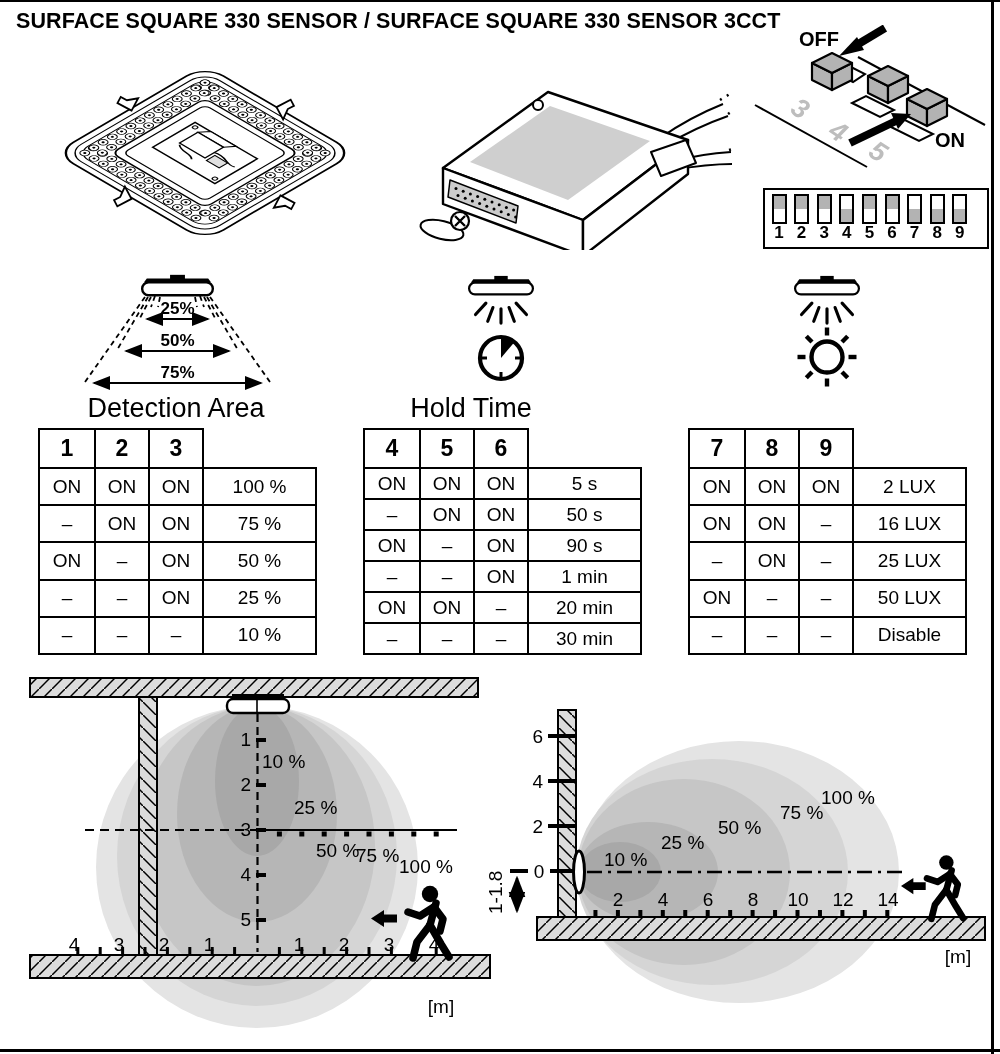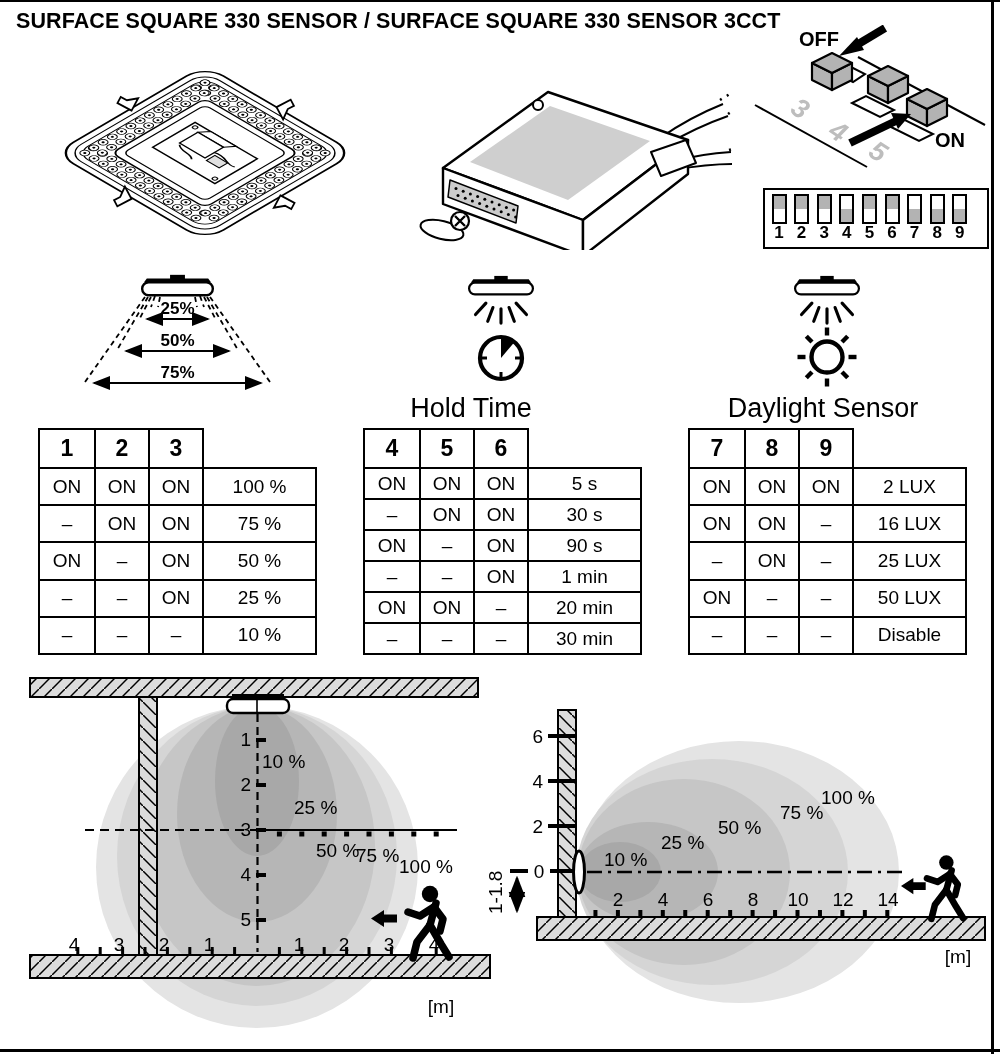--- a/index.html
+++ b/index.html
@@ -502,22 +502,22 @@
           <line x1="848.5" y1="357" x2="856.5" y2="357"></line>
           <line x1="812" y1="342" x2="806.3" y2="336.3"></line>
           <line x1="842" y1="372" x2="847.7" y2="377.7"></line>
           <line x1="812" y1="372" x2="806.3" y2="377.7"></line>
           <line x1="842" y1="342" x2="847.7" y2="336.3"></line>
         </g>
       </g>
     </g>
   </svg>
 
+  <div class="heading" style="left:176px">Detection Area</div>
   <div class="heading" style="left:471px">Hold Time</div>
-  <div class="heading" style="left:823px">Daylight Sensor</div>
 
   <div class="tablebox" style="left:38px">
       <table class="cfg">
         <colgroup>
           <col style="width:56px">
           <col style="width:54px">
           <col style="width:54px">
           <col style="width:113px">
         </colgroup>
         <tbody>
@@ -578,21 +578,21 @@
           <tr style="height:31.00px">
             <td>ON</td>
             <td>ON</td>
             <td>ON</td>
             <td>5 s</td>
           </tr>
           <tr style="height:31.00px">
             <td>–</td>
             <td>ON</td>
             <td>ON</td>
-            <td>30 s</td>
+            <td>50 s</td>
           </tr>
           <tr style="height:31.00px">
             <td>ON</td>
             <td>–</td>
             <td>ON</td>
             <td>90 s</td>
           </tr>
           <tr style="height:31.00px">
             <td>–</td>
             <td>–</td>

